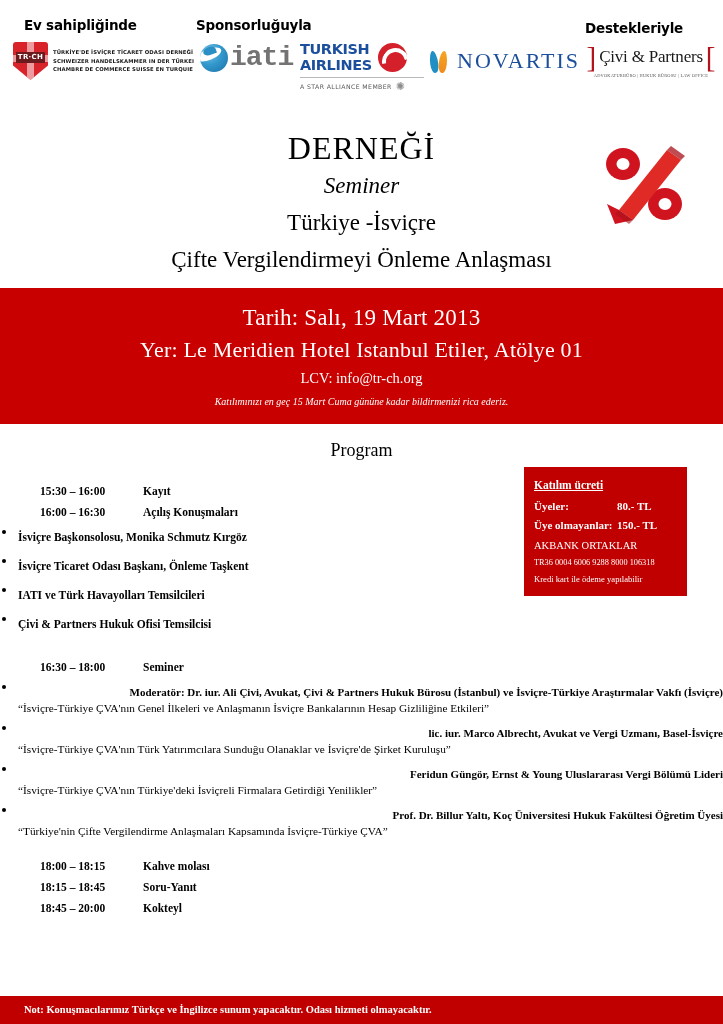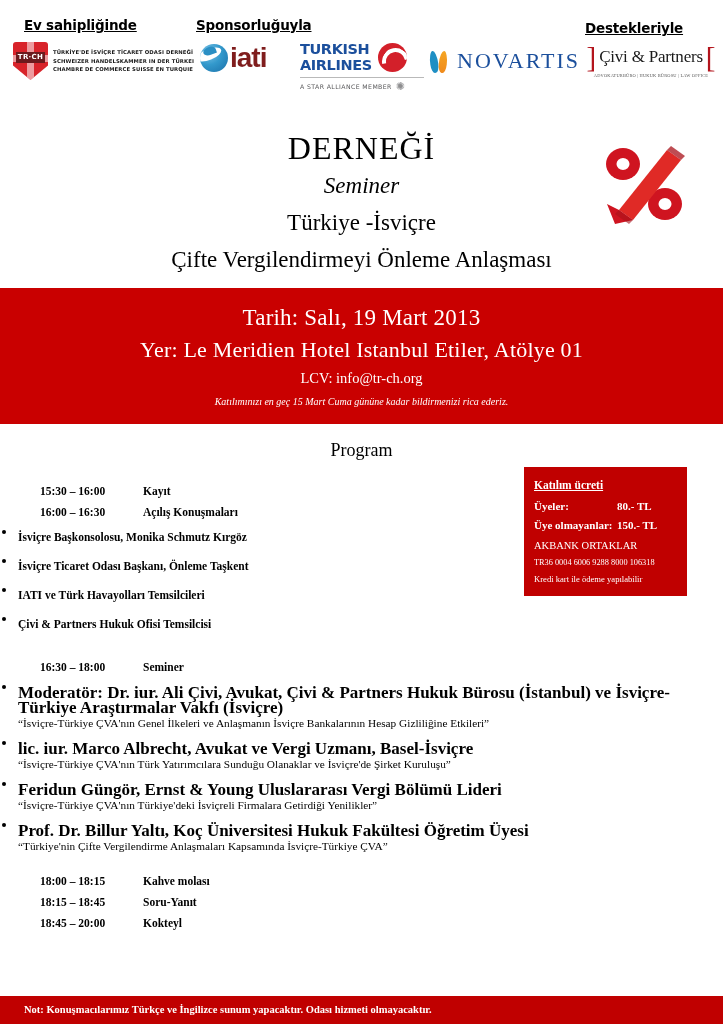--- a/index.html
+++ b/index.html
@@ -22,21 +22,20 @@
     height: 110px;
     width: 723px;
   }
   .hdr-label {
     position: absolute;
     font-family: "DejaVu Sans", "Liberation Sans", sans-serif;
     font-weight: bold;
     font-size: 13.5px;
     letter-spacing: -0.2px;
     white-space: nowrap;
-    text-decoration: underline;
   }
   .hdr-label.l1 { left: 24px;  top: 17px; }
   .hdr-label.l2 { left: 196px; top: 17px; }
   .hdr-label.l3 { left: 585px; top: 20px; }
 
   
   .logo-trch {
     position: absolute;
     left: 13px; top: 42px;
     display: flex;
@@ -106,24 +105,24 @@
   .iati-mark::after {
     content: "";
     position: absolute;
     left: 3px; top: 3px;
     width: 13px; height: 8px;
     background: #2a8fc4;
     border-radius: 50% 50% 0 50%;
     transform: rotate(-20deg);
   }
   .iati-word {
-    font-family: Liberation Sans, sans-serif;
+    font-family: Liberation Mono, monospace;
     font-size: 28px;
     font-weight: bold;
-    color: #7f1d1d;
+    color: #737373;
     letter-spacing: -1px;
     line-height: 28px;
   }
 
   
   .logo-thy {
     position: absolute;
     left: 300px; top: 42px;
     width: 128px;
   }
@@ -360,23 +359,24 @@
   .list-sem {
     margin-left: 130px;
     margin-top: 7px;
     margin-right: 28px;
   }
   .list-sem > li {
     padding-top: 7px;
     padding-bottom: 3px;
   }
   .spk-name {
-    font-size: 17px;
+    font-size: 11px;
     font-weight: bold;
     line-height: 15px;
+    text-align: right;
   }
   .spk-topic {
     font-size: 11.3px;
     line-height: 16px;
   }
 
   .gap-sem { height: 18px; }
 
   
   .feebox {

